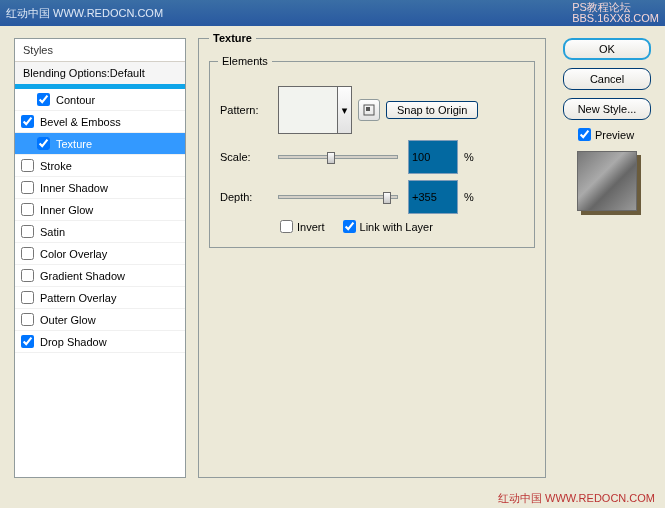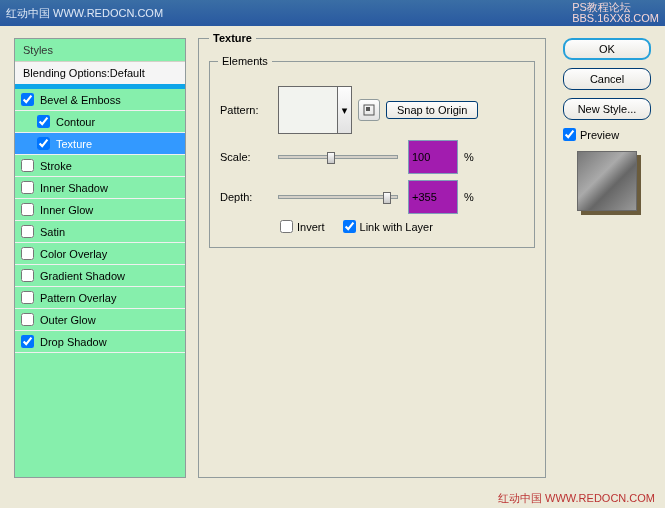--- a/index.html
+++ b/index.html
@@ -1,71 +1,71 @@
 <!DOCTYPE html>
 <html><head>
 <meta charset="utf-8">
 <style>
 *{box-sizing:border-box;margin:0;padding:0;font-family:Tahoma,Arial,sans-serif;font-size:11px}
 body{background:#ece9d8;width:665px;height:508px;position:relative;overflow:hidden}
 .titlebar{height:26px;background:linear-gradient(#3a6ea5,#2858a0);color:#fff;display:flex;align-items:center;padding:0 6px;justify-content:space-between}
 .titlebar .wm{color:#dfe8f6;font-size:11px}
 .titlebar .right{color:#f5d6d6;font-size:10px;line-height:10px}
-.styles-panel{position:absolute;top:38px;left:14px;width:172px;height:440px;background:#86efac;border:1px solid #919b9c}
+.styles-panel{position:absolute;top:38px;left:14px;width:172px;height:440px;background:#ffffff;border:1px solid #919b9c}
 .styles-header{padding:5px 8px;border-bottom:1px solid #d4d0c8;color:#333}
 .blend-header{padding:5px 8px;border-bottom:5px solid #0ea5e9;background:#f5f5f5}
 .style-row{display:flex;align-items:center;padding:4px 6px;border-bottom:1px solid #f0f0f0;cursor:default}
 .style-row.selected{background:#3399ff;color:#fff}
 .style-row.indent{padding-left:22px}
 .style-row input[type=checkbox]{margin-right:6px;width:13px;height:13px}
 .main-panel{position:absolute;top:38px;left:198px;width:348px;height:440px;border:1px solid #919b9c;background:#ece9d8}
 .panel-title{position:absolute;top:-7px;left:10px;background:#ece9d8;padding:0 4px;font-weight:bold}
 .fieldset{position:absolute;border:1px solid #919b9c;left:10px;right:10px;top:22px;padding:18px 10px 14px}
 .fieldset .legend{position:absolute;top:-7px;left:8px;background:#ece9d8;padding:0 4px}
 .form-row{display:flex;align-items:center;margin:6px 0}
 .lbl{width:50px;text-align:left;margin-right:8px}
 .pattern-swatch{width:60px;height:48px;border:1px solid #696969;background:#f2f3ef;display:inline-block}
 .dd-arrow{width:14px;height:48px;border:1px solid #696969;border-left:none;background:linear-gradient(#fdfdfd,#e2e2e2);display:inline-flex;align-items:center;justify-content:center}
 .icon-btn{width:22px;height:22px;border:1px solid #919b9c;background:linear-gradient(#fdfdfd,#e2e2e2);margin:0 6px;display:inline-flex;align-items:center;justify-content:center;border-radius:3px}
 .btn{border:1px solid #003c74;background:linear-gradient(#fdfdfd,#ebe9e3);padding:2px 10px;border-radius:3px;cursor:default}
 .slider{width:120px;height:4px;background:#d4d0c8;border:1px solid #919b9c;position:relative;margin-right:10px}
 .slider .thumb{position:absolute;top:-4px;width:8px;height:12px;background:linear-gradient(#fdfdfd,#c8c8c8);border:1px solid #696969}
-.num-input{width:50px;height:20px;border:1px solid #7f9db9;padding:16px 3px;background:#a21caf}
+.num-input{width:50px;height:20px;border:1px solid #7f9db9;padding:16px 3px;background:#0369a1}
 .pct{margin-left:6px}
 .cb-row{display:flex;align-items:flex-end;margin-left:60px;margin-top:4px}
 .cb-row .cb{margin-right:4px;width:13px;height:13px}
 .right-panel{position:absolute;top:38px;right:14px;width:88px}
 .right-btn{display:block;width:88px;height:22px;border:1px solid #003c74;background:linear-gradient(#fdfdfd,#ebe9e3);border-radius:9px;margin-bottom:8px;cursor:default}
 .right-btn.primary{border:2px solid #25a0da}
-.preview-cb{display:flex;align-items:center;margin:6px 0 10px}
+.preview-cb{display:flex;align-items:center;margin:6px 15px 10px}
 .preview-cb input{margin-right:4px}
 .preview-img{width:60px;height:60px;margin:4px auto;background:linear-gradient(135deg,#777 0%,#aaa 40%,#666 60%,#999 100%);border:1px solid #696969;box-shadow:4px 4px 0 #6b5c3c}
 .footer{position:absolute;bottom:2px;right:10px;color:#b33;font-size:11px}
 </style>
 </head>
 <body>
 
 <div class="titlebar">
   <span class="wm">红动中国 WWW.REDOCN.COM</span>
   <span class="right">
     <span>PS教程论坛</span><br><span>BBS.16XX8.COM</span>
   </span>
 </div>
 
 <div class="styles-panel">
   <div class="styles-header">Styles</div>
   <div class="blend-header">Blending Options:Default</div>
   <div id="styles-list">
+      <div class="style-row indent">
+        <input type="checkbox" checked="" style="">
+        <span>Contour</span>
+      </div>
       <div class="style-row">
         <input type="checkbox" checked="" style="">
         <span>Bevel &amp; Emboss</span>
-      </div>
-      <div class="style-row indent">
-        <input type="checkbox" checked="" style="">
-        <span>Contour</span>
       </div>
       <div class="style-row selected indent">
         <input type="checkbox" checked="" style="">
         <span>Texture</span>
       </div>
       <div class="style-row">
         <input type="checkbox" style="">
         <span>Stroke</span>
       </div>
       <div class="style-row">

